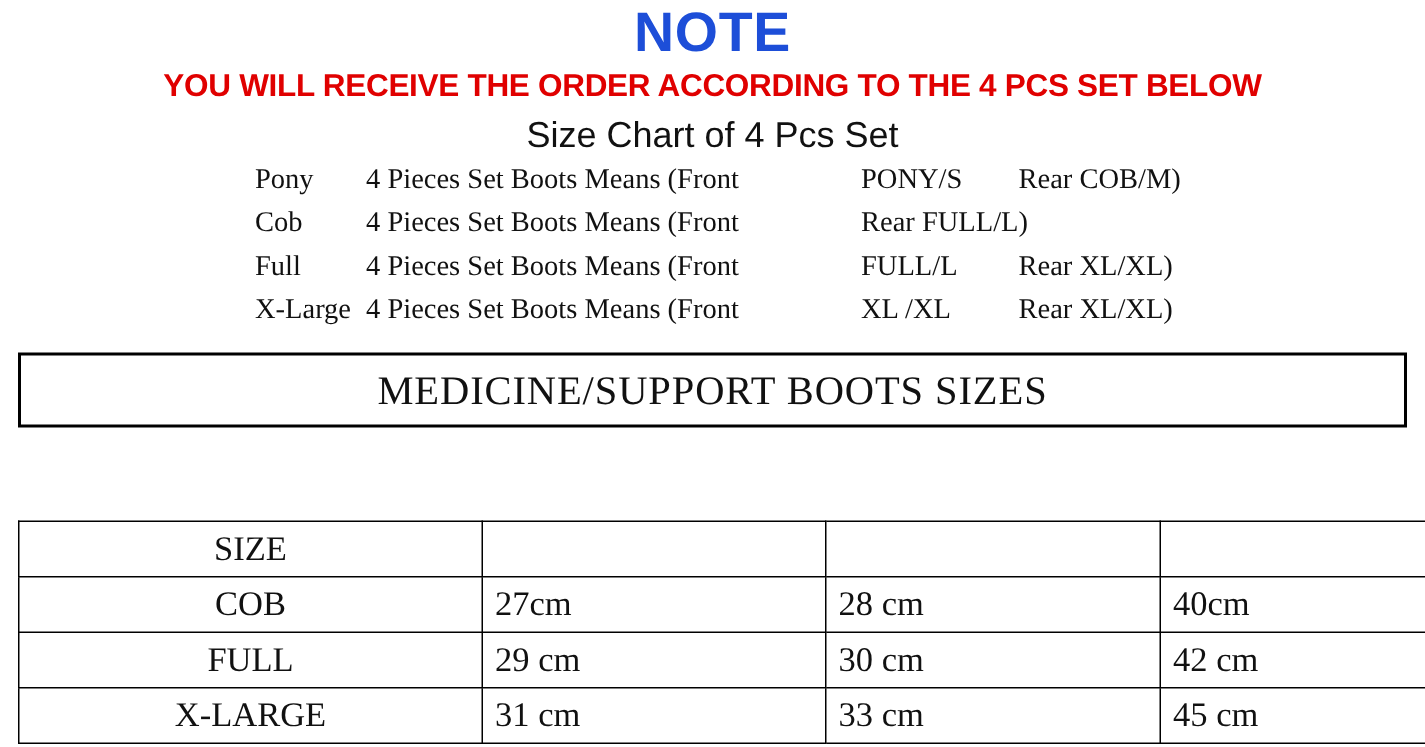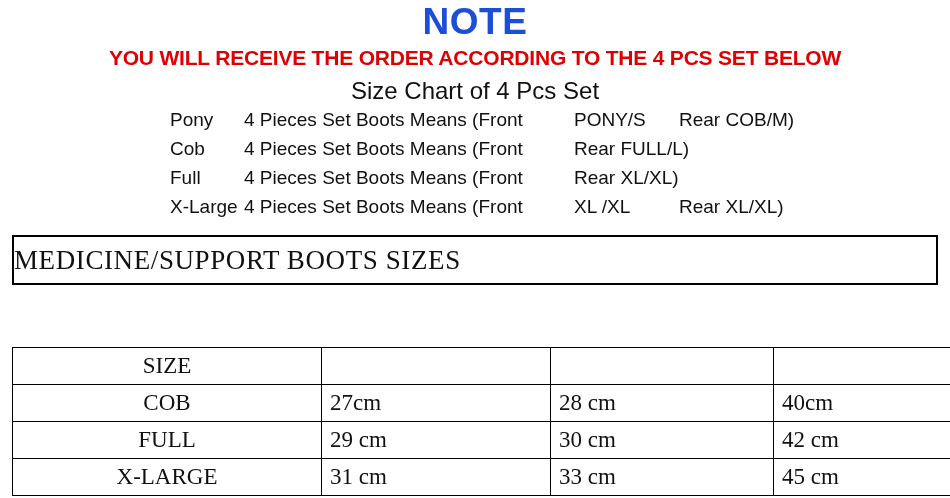--- a/index.html
+++ b/index.html
@@ -48,40 +48,42 @@
     margin-top: 2px;
     padding-left: 170px;
   }
   .size-row {
     display: flex;
     align-items: flex-end;
     font-size: 19px;
     line-height: 29px;
     color: #111111;
     white-space: pre;
+    font-family: Liberation Serif, serif;
   }
   .col-size {
     width: 74px;
     flex: 0 0 74px;
   }
   .col-desc {
     flex: 0 0 330px;
   }
   .col-front {
     flex: 0 0 105px;
   }
   .col-rear {
     flex: 0 0 auto;
   }
   .banner {
     margin: 14px 12px 0 12px;
     border: 2px solid #000000;
     height: 46px;
     display: flex;
     align-items: center;
+    justify-content: center;
     background: #ffffff;
   }
   .banner-text {
     font-family: "Liberation Serif", serif;
     font-size: 27px;
     letter-spacing: 0.6px;
     color: #111111;
   }
   .spacer {
     height: 62px;
@@ -124,20 +126,21 @@
       <span class="col-rear">Rear COB/M)</span>
     </div>
     <div class="size-row">
       <span class="col-size">Cob</span>
       <span class="col-desc">4 Pieces Set Boots Means (Front</span>
       <span class="col-rear">Rear FULL/L)</span>
     </div>
     <div class="size-row">
       <span class="col-size">Full</span>
       <span class="col-desc">4 Pieces Set Boots Means (Front</span>
+      <span class="col-front">FULL/L</span>
       <span class="col-rear">Rear XL/XL)</span>
     </div>
     <div class="size-row">
       <span class="col-size">X-Large</span>
       <span class="col-desc">4 Pieces Set Boots Means (Front</span>
       <span class="col-front">XL /XL</span>
       <span class="col-rear">Rear XL/XL)</span>
     </div>
   </div>
 

